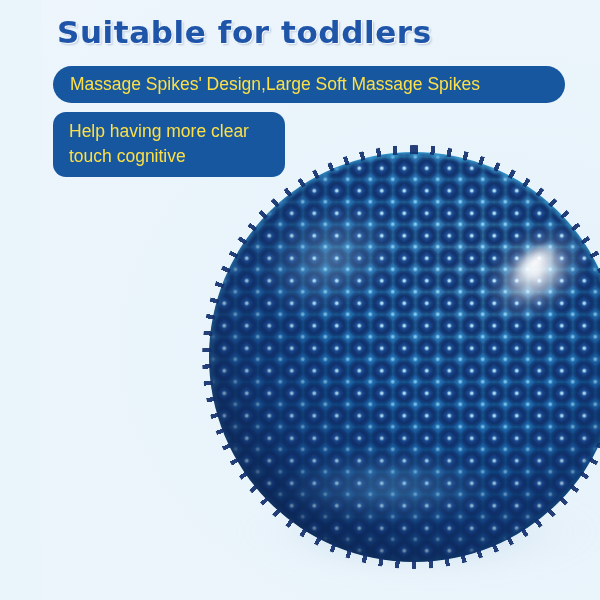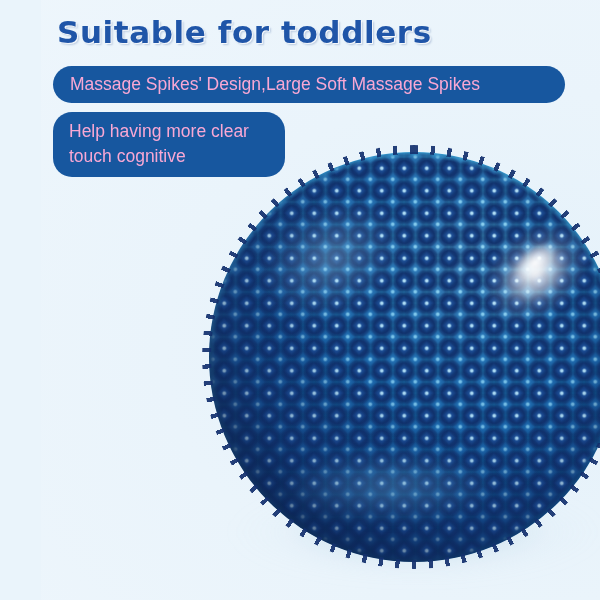--- a/index.html
+++ b/index.html
@@ -225,35 +225,35 @@
     display: block;
     margin-bottom: 9px;
     padding: 7px 17px 8px 17px;
     font-size: 17.5px;
     line-height: 1.28;
     white-space: nowrap;
   }
 
   .badge.filled {
     background: #17579f;
-    color: #f9a8d4;
+    color: #fde047;
     border-radius: 999px;
     width: 512px;
   }
 
   .badge.outlined {
     background: #fdfefe;
     color: #4a5866;
     border: 1.3px solid #ccd9e4;
     border-radius: 999px;
     width: 490px;
   }
 
   .badge.filled.block {
-    border-radius: 19px;
+    border-radius: 13px;
     width: 232px;
     white-space: normal;
     padding: 7px 15px 9px 16px;
     line-height: 1.38;
   }
 </style>
 </head>
 <body>
 
 <div id="promo">

